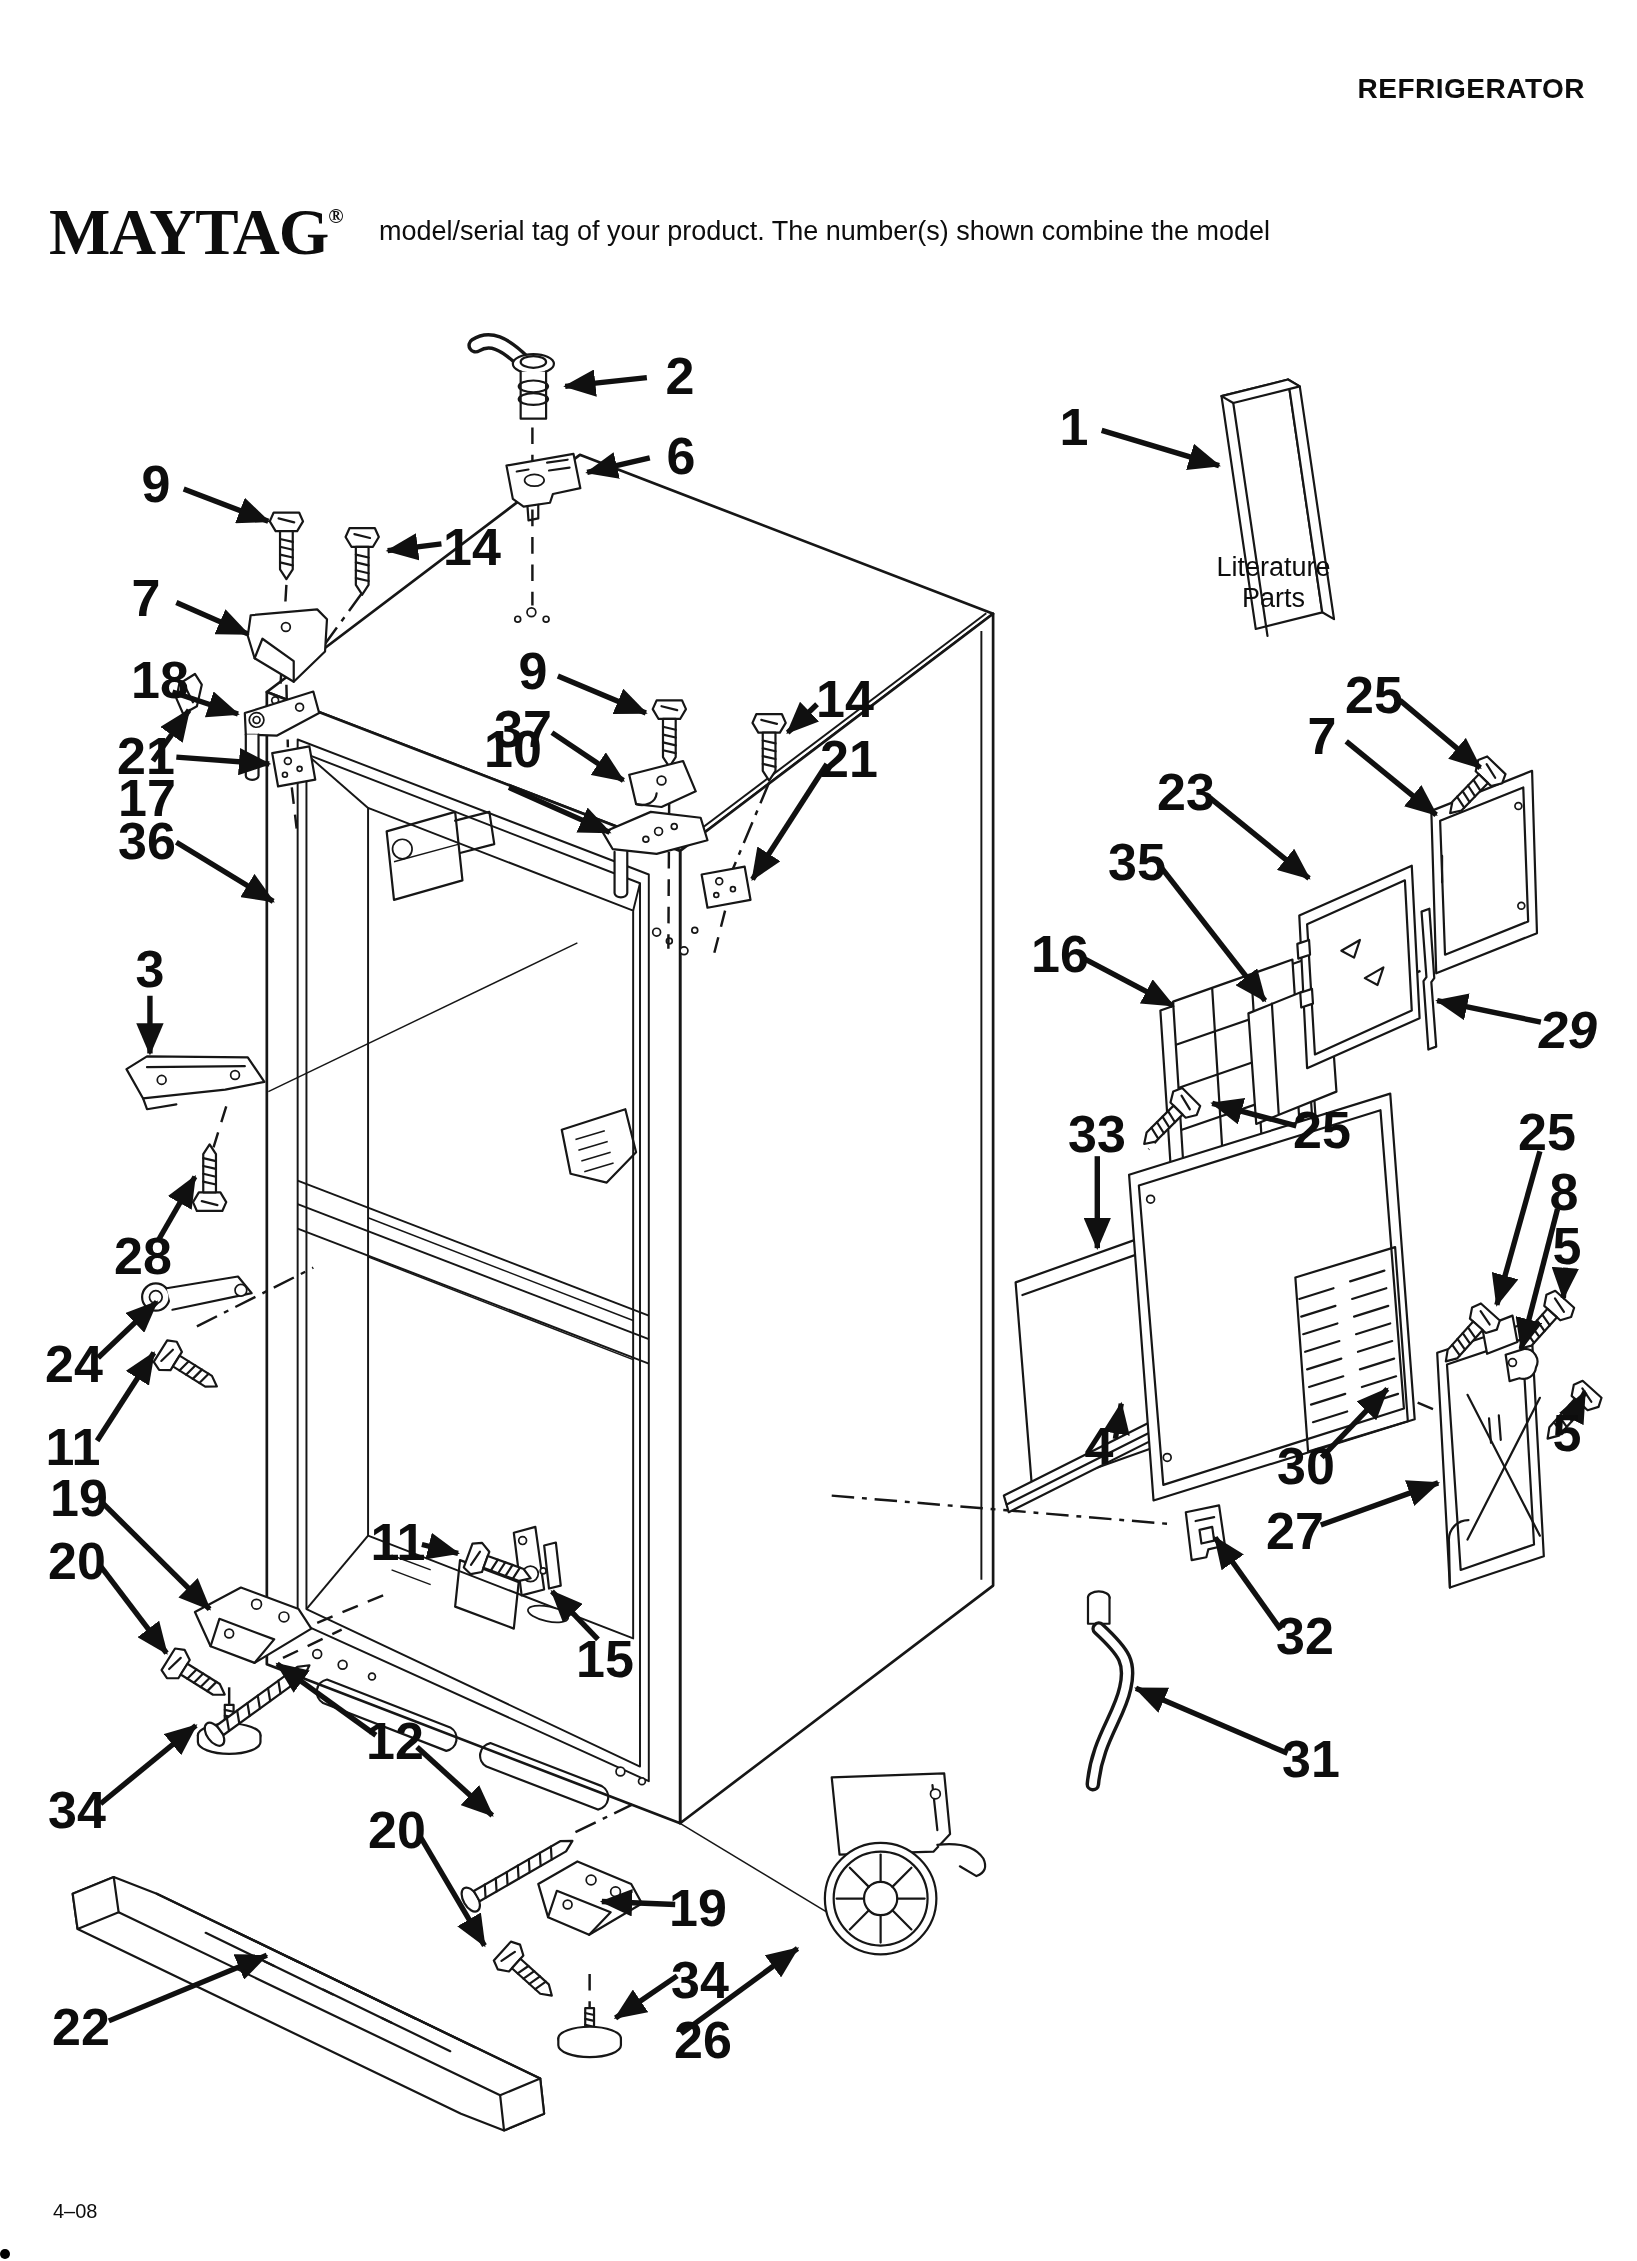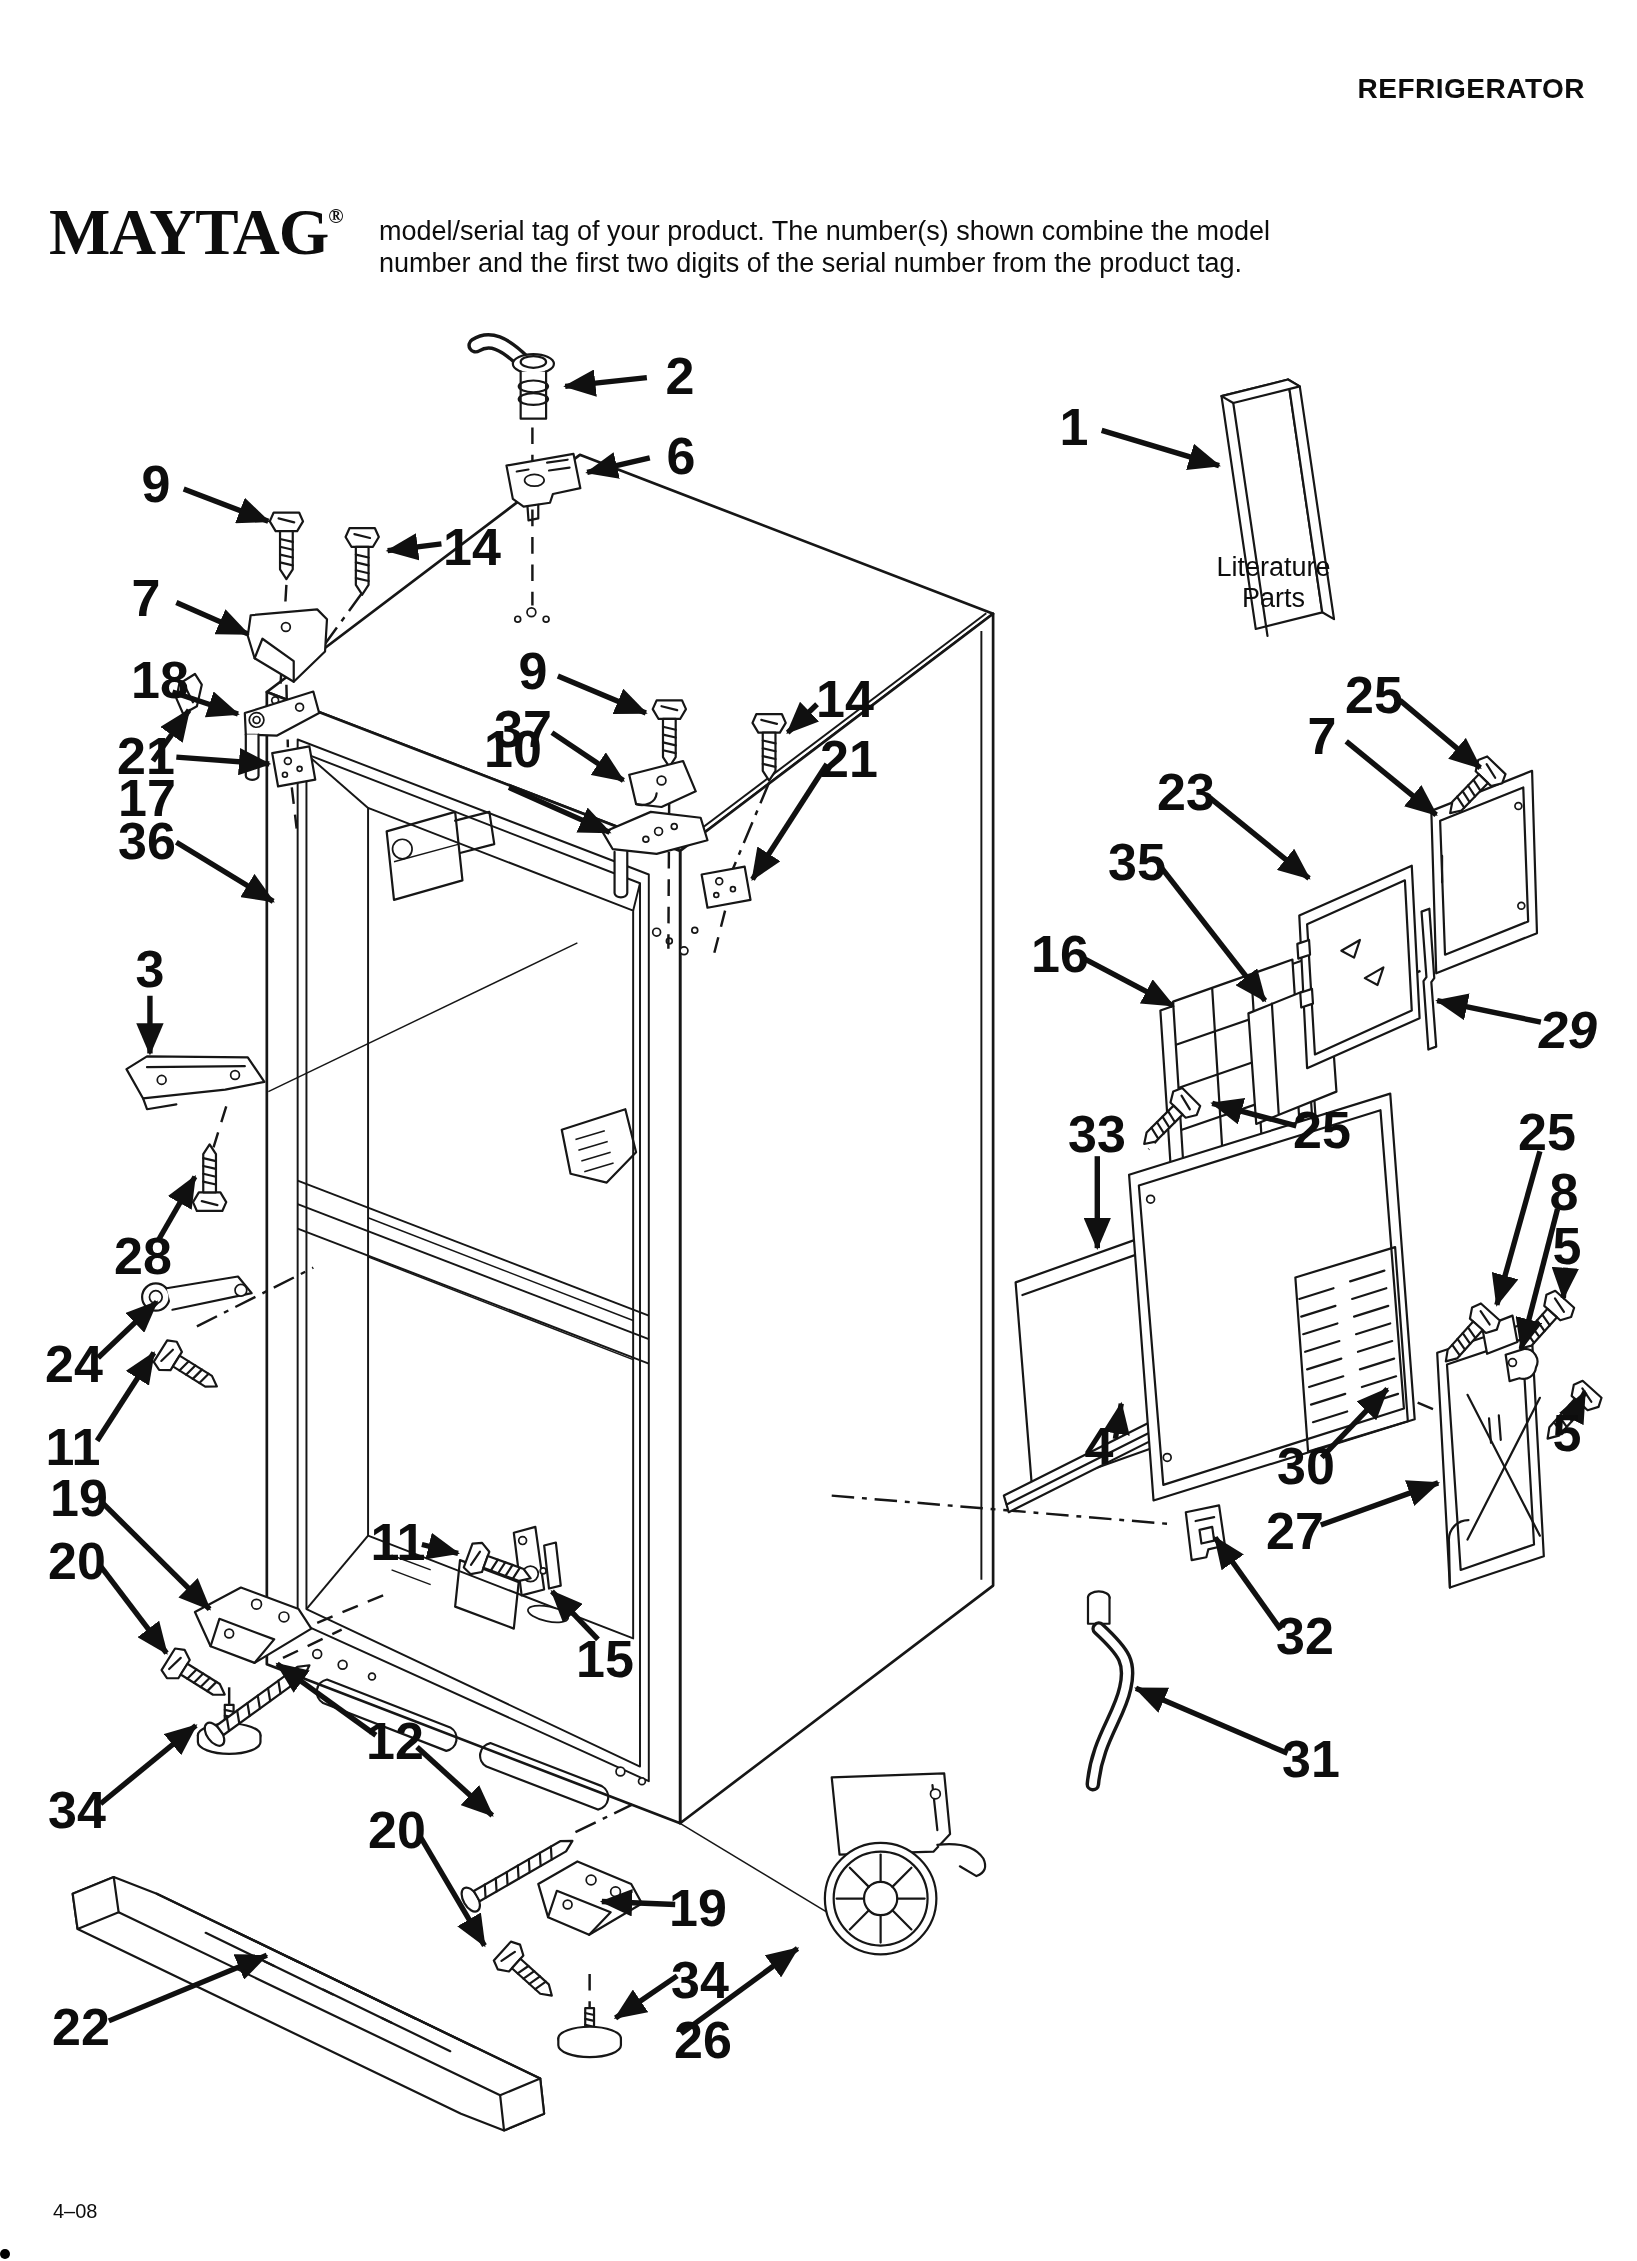--- a/index.html
+++ b/index.html
@@ -473,21 +473,20 @@
     <line class="leader" marker-end="url(#ah)" x1="2632" y1="3585" x2="2322" y2="3452"></line>
   </g>
 </svg>
 
 <div id="doc-title" class="abs">REFRIGERATOR</div>
 
 <div id="brand-logo" class="abs"><span>MAYTAG</span><sup>®</sup></div>
 
 <div id="model-notice" class="abs">
   <div>model/serial tag of your product. The number(s) shown combine the model</div>
-  <div>number and the first two digits of the serial number from the product tag.</div>
 </div>
 
 <div id="literature-label" class="abs">Literature Parts</div>
 
 <div id="callouts" class="abs" style="left:0;top:0;width:100%;height:100%;pointer-events:none;">
     <div class="callout" style="left: 1074px; top: 427px;">1</div>
     <div class="callout" style="left: 680px; top: 376px;">2</div>
     <div class="callout" style="left: 681px; top: 456px;">6</div>
     <div class="callout" style="left: 156px; top: 484px;">9</div>
     <div class="callout" style="left: 472px; top: 547px;">14</div>

